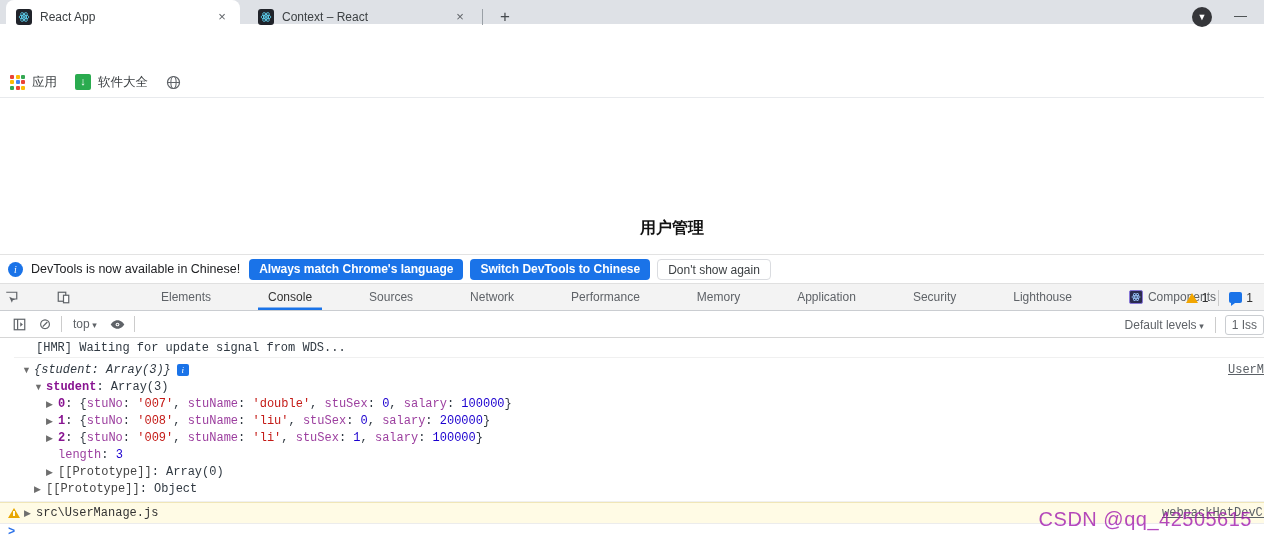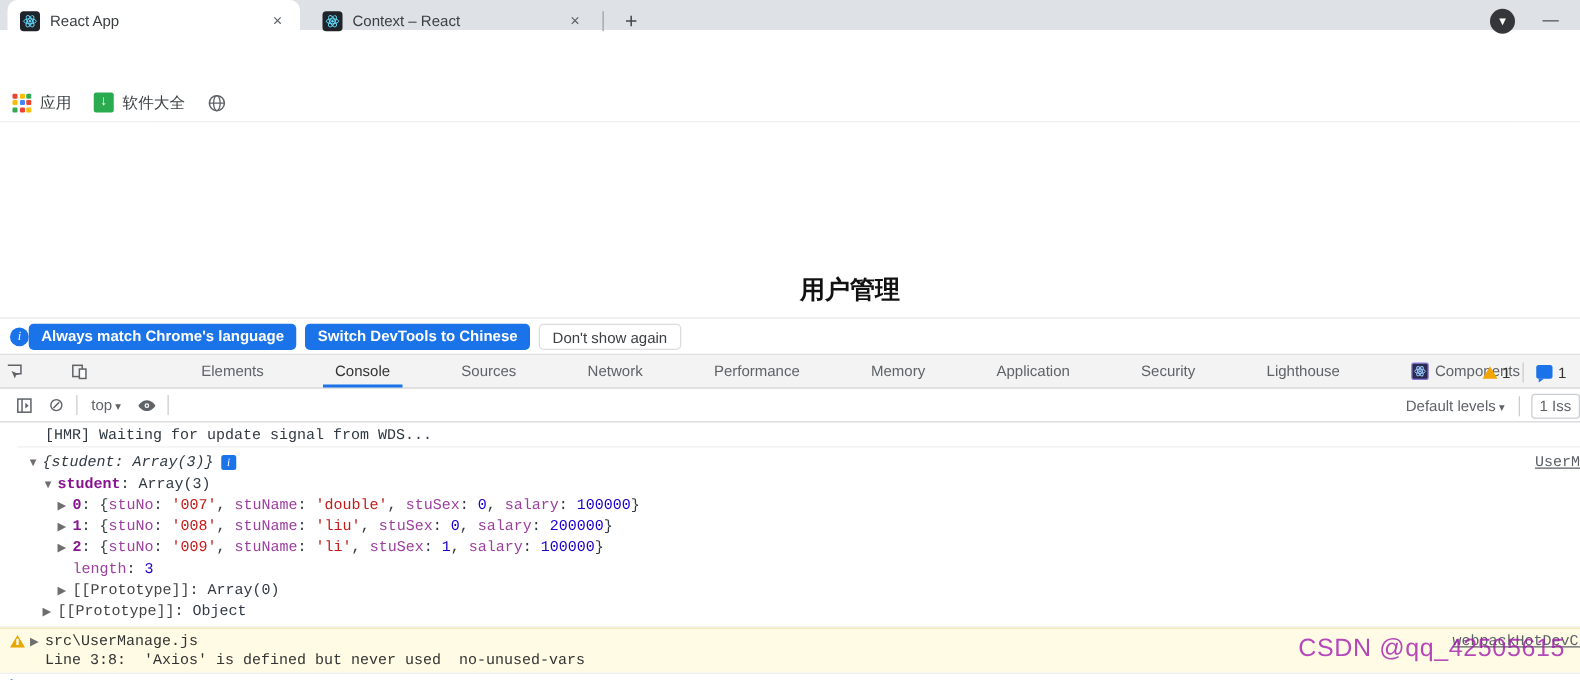--- a/index.html
+++ b/index.html
@@ -34,21 +34,21 @@
   
   #bookmarks { position:absolute; left:0; top:67px; width:1264px; height:31px; background:#fff; border-bottom:1px solid #e8eaed; display:flex; align-items:center; padding-left:10px; }
   .bm-item { display:flex; align-items:center; margin-right:18px; }
   .bm-label { font-size:12.5px; color:#3c4043; margin-left:7px; }
   .apps-grid { display:grid; grid-template-columns:repeat(3,4px); grid-gap:1.5px; }
   .apps-grid i { width:4px; height:4px; border-radius:1px; }
   .dl-icon { width:16px; height:16px; background:#2aab4f; border-radius:2px; color:#fff; font-size:11px; line-height:15px; text-align:center; font-weight:bold; }
 
   
   #pagearea { position:absolute; left:0; top:98px; width:1264px; height:156px; background:#fff; }
-  #page-title { position:absolute; left:640px; top:120px; font-size:20px; font-weight:bold; color:#111; }
+  #page-title { position:absolute; left:640px; top:120px; font-size:16px; font-weight:bold; color:#111; }
 
   
   #devtools { position:absolute; left:0; top:254px; width:1264px; bottom:0; background:#fff; border-top:1px solid #e3e3e3; }
   #dt-notif { height:29px; background:#fff; border-bottom:1px solid #e0e0e0; display:flex; align-items:center; padding-left:8px; }
   .notif-info-icon { width:15px; height:15px; border-radius:50%; background:#1a73e8; color:#fff; font-size:10px; line-height:15px; text-align:center; font-family:"Liberation Serif",serif; font-style:italic; flex:0 0 15px; }
   .notif-text { font-size:12.5px; color:#202124; margin:0 9px 0 8px; }
   .notif-btn { height:21px; border-radius:4px; font-size:12px; font-weight:bold; padding:0 10px; margin-right:7px; border:none; line-height:21px; }
   .notif-btn.blue { background:#1a73e8; color:#fff; }
   .notif-btn.plain { background:#fff; color:#3c4043; border:1px solid #dadce0; font-weight:normal; }
 
@@ -197,20 +197,21 @@
 </div>
 
 <div id="pagearea">
   <h1 id="page-title">用户管理</h1>
 </div>
 
 <div id="devtools">
 
   <div id="dt-notif">
     <span class="notif-info-icon">i</span>
+    <span class="notif-text">DevTools is now available in Chinese!</span>
     <button class="notif-btn blue">Always match Chrome's language</button>
     <button class="notif-btn blue">Switch DevTools to Chinese</button>
     <button class="notif-btn plain">Don't show again</button>
   </div>
 
   <div id="dt-tabs">
     <span class="dtt-icon">
       <svg width="15" height="15" viewBox="0 0 20 20">
           <path d="M3 3h14v9h-5" fill="none" stroke="#5f6368" stroke-width="1.6"></path>
           <path d="M7 9l3.5 8 1.2-3.3L15 12.5z" fill="#5f6368"></path>
@@ -356,23 +357,20 @@
       </div>
     </div>
 
     <div id="warnblock">
       <div class="wrow">
         <span class="warn-icon"><b></b><i></i></span>
         <span class="arr">▶</span>
         <span>src\UserManage.js</span>
         <span class="srclink" style="left:1162px">webpackHotDevCli</span>
       </div>
-      <div class="wrow" style="padding-left:36px">
-        <span>Line 3:8:  'Axios' is defined but never used  no-unused-vars</span>
-      </div>
     </div>
 
     <div id="prompt-row">
       <span id="prompt-chevron">&gt;</span>
     </div>
   </div>
 </div>
 
 <div id="watermark">CSDN @qq_42505615</div>
 

